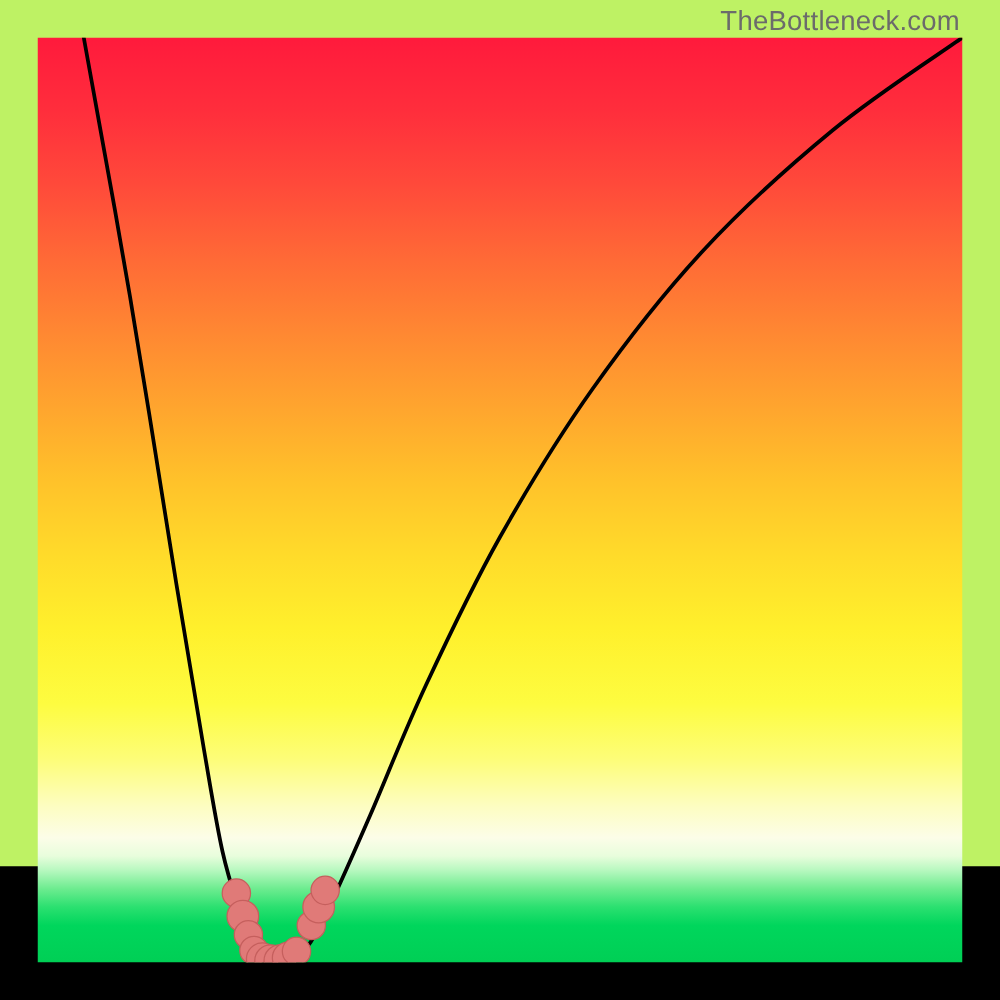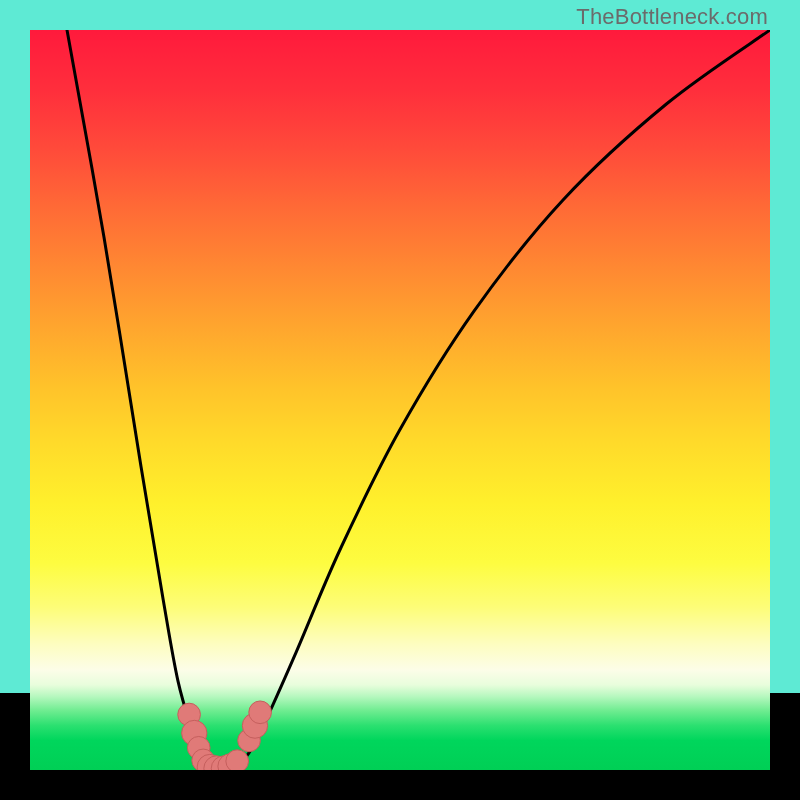--- a/index.html
+++ b/index.html
@@ -8,21 +8,21 @@
     width: 800px;
     height: 800px;
     overflow: hidden;
     font-family: Arial, Helvetica, sans-serif;
     background: #000;
   }
   .frame {
     position: relative;
     width: 800px;
     height: 693px;
-    background: #5eead4;
+    background: #bef264;
   }
   .plot-area {
     position: absolute;
     left: 30px;
     top: 30px;
     width: 740px;
     height: 740px;
     overflow: hidden;
   }
   .gradient {

